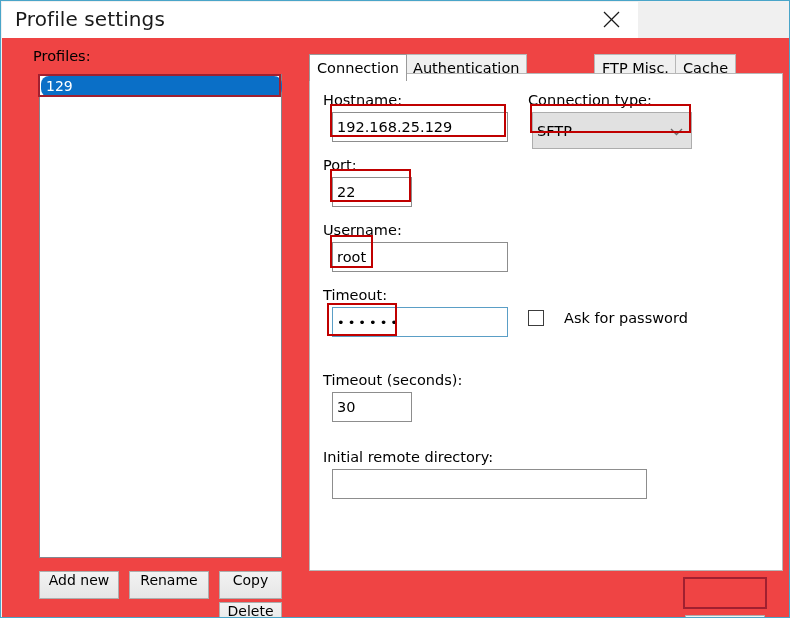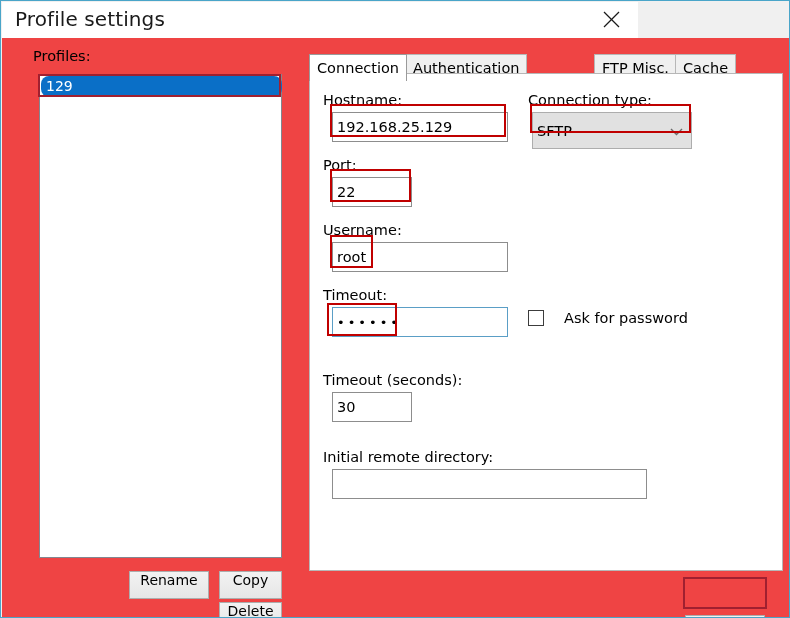--- a/index.html
+++ b/index.html
@@ -255,20 +255,21 @@
   </div>
 
   <div class="client">
 
     <div class="lbl profiles-label">Profiles:</div>
 
     <div class="profiles-list">
       <div class="profile-item">129</div>
     </div>
 
+    <div class="btn btn-addnew">Add new</div>
     <div class="btn btn-rename">Rename</div>
     <div class="btn btn-copy">Copy</div>
     <div class="btn btn-delete">Delete</div>
 
     <div class="tabstrip">
       <div class="tab active" style="left:0px;">Connection</div>
       <div class="tab" style="left:96px;">Authentication</div>
       <div class="tab" style="left:285px;">FTP Misc.</div>
       <div class="tab" style="left:366px;">Cache</div>
     </div>

